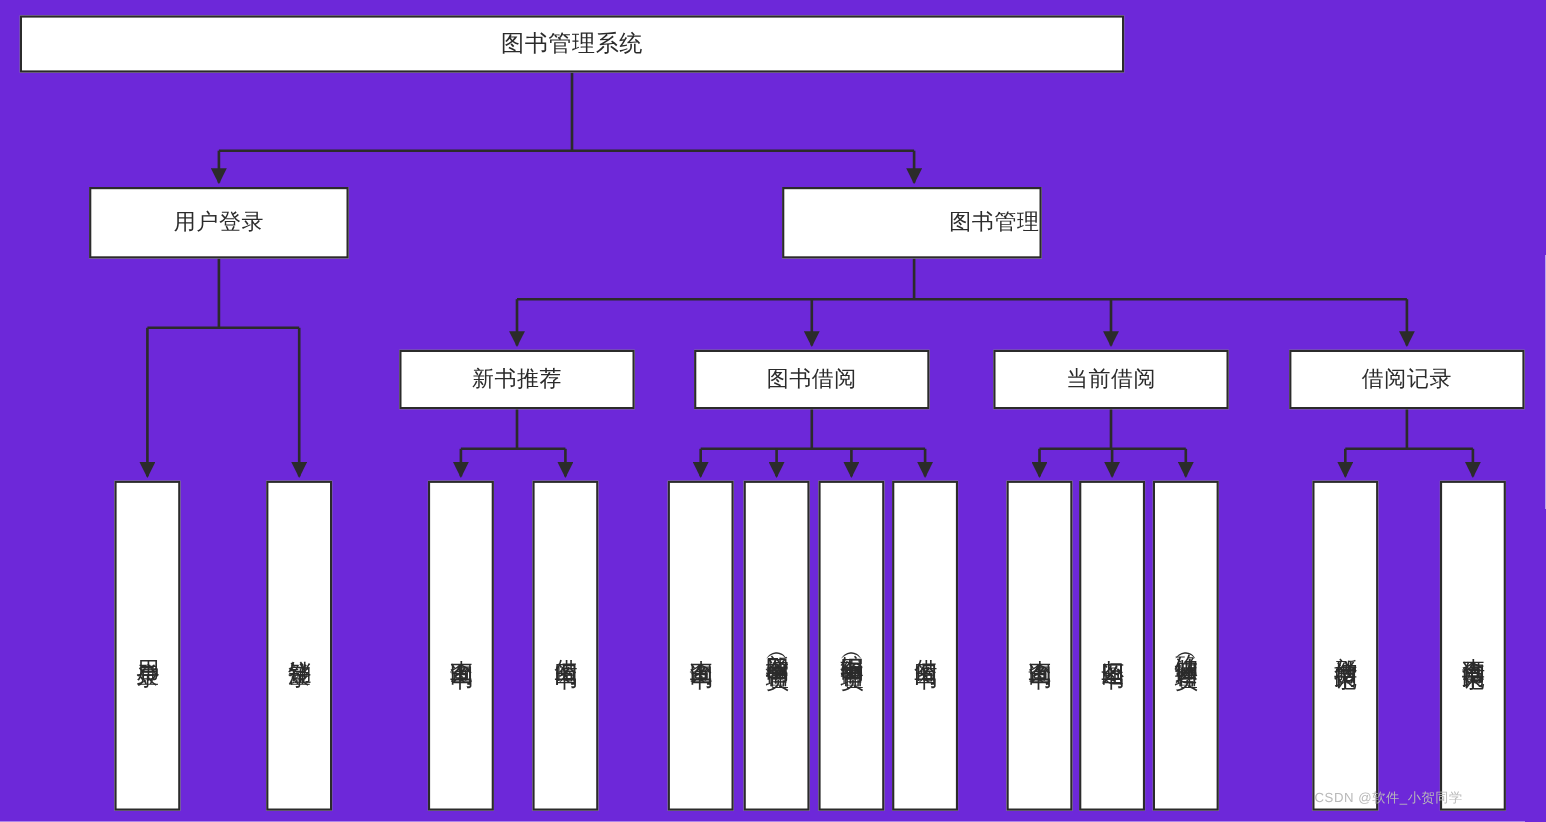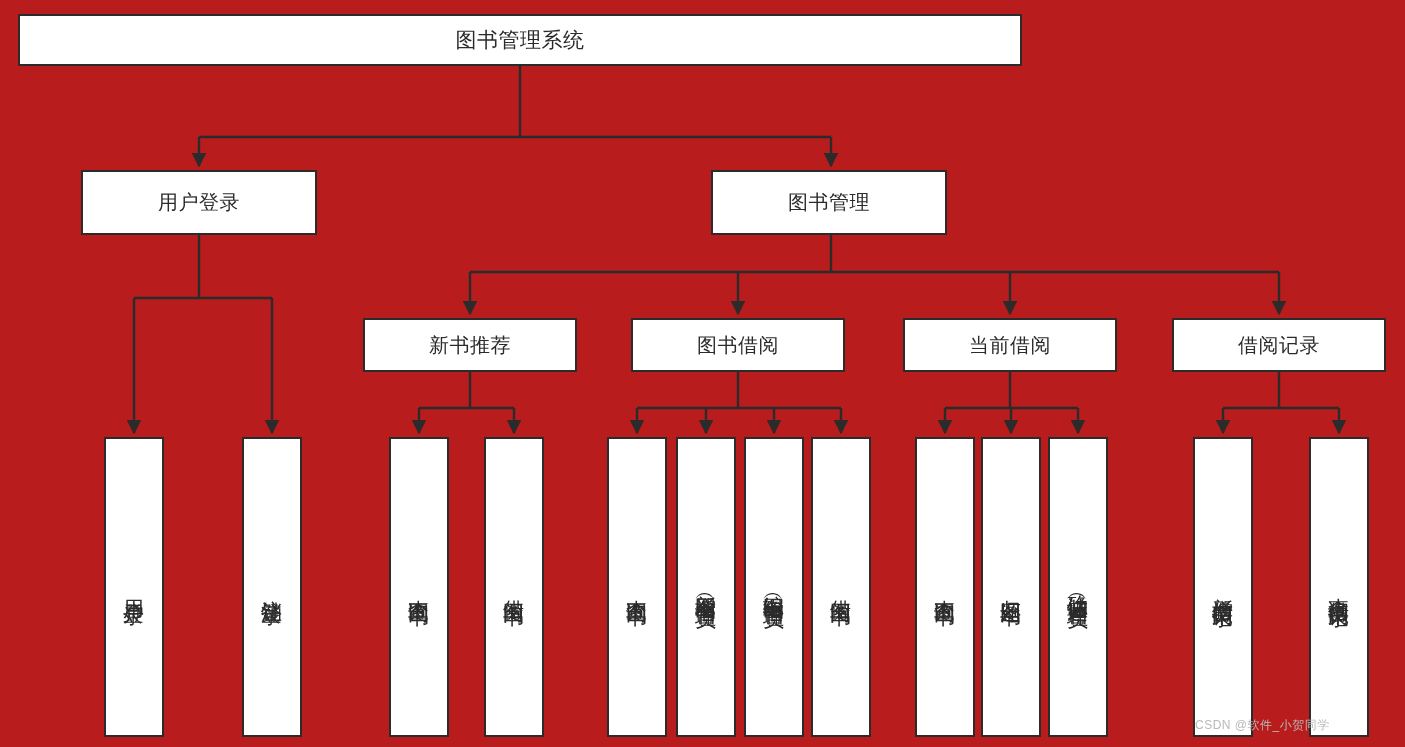--- a/index.html
+++ b/index.html
@@ -7,21 +7,21 @@
     padding: 0;
     background: #ffffff;
   }
   body {
     font-family: "Liberation Sans", "DejaVu Sans", sans-serif;
   }
   #canvas {
     position: relative;
     width: 1405px;
     height: 747px;
-    background: #b91c1c;
+    background: #6d28d9;
     overflow: hidden;
   }
   #wires {
     position: absolute;
     left: 0;
     top: 0;
     width: 1405px;
     height: 747px;
   }
   .node {
@@ -120,21 +120,21 @@
     </g>
   </svg>
 
   <div class="node lvl0" style="left:18px; top:14px; width:1004px; height:52px;">
     <span class="node-label">图书管理系统</span>
   </div>
 
   <div class="node lvl1" style="left:81px; top:170px; width:236px; height:65px;">
     <span class="node-label">用户登录</span>
   </div>
-  <div class="node lvl1" style="left:711px; top:170px; width:236px; height:65px;">
+  <div class="node lvl1" style="left:711px; top:170px; width:236px; height:65px;justify-content:flex-end;">
     <span class="node-label">图书管理</span>
   </div>
 
   <div class="node lvl2" style="left:363px; top:318px; width:214px; height:54px;align-items:center;">
     <span class="node-label">新书推荐</span>
   </div>
   <div class="node lvl2" style="left:631px; top:318px; width:214px; height:54px;">
     <span class="node-label">图书借阅</span>
   </div>
   <div class="node lvl2" style="left:1172px; top:318px; width:214px; height:54px;">

